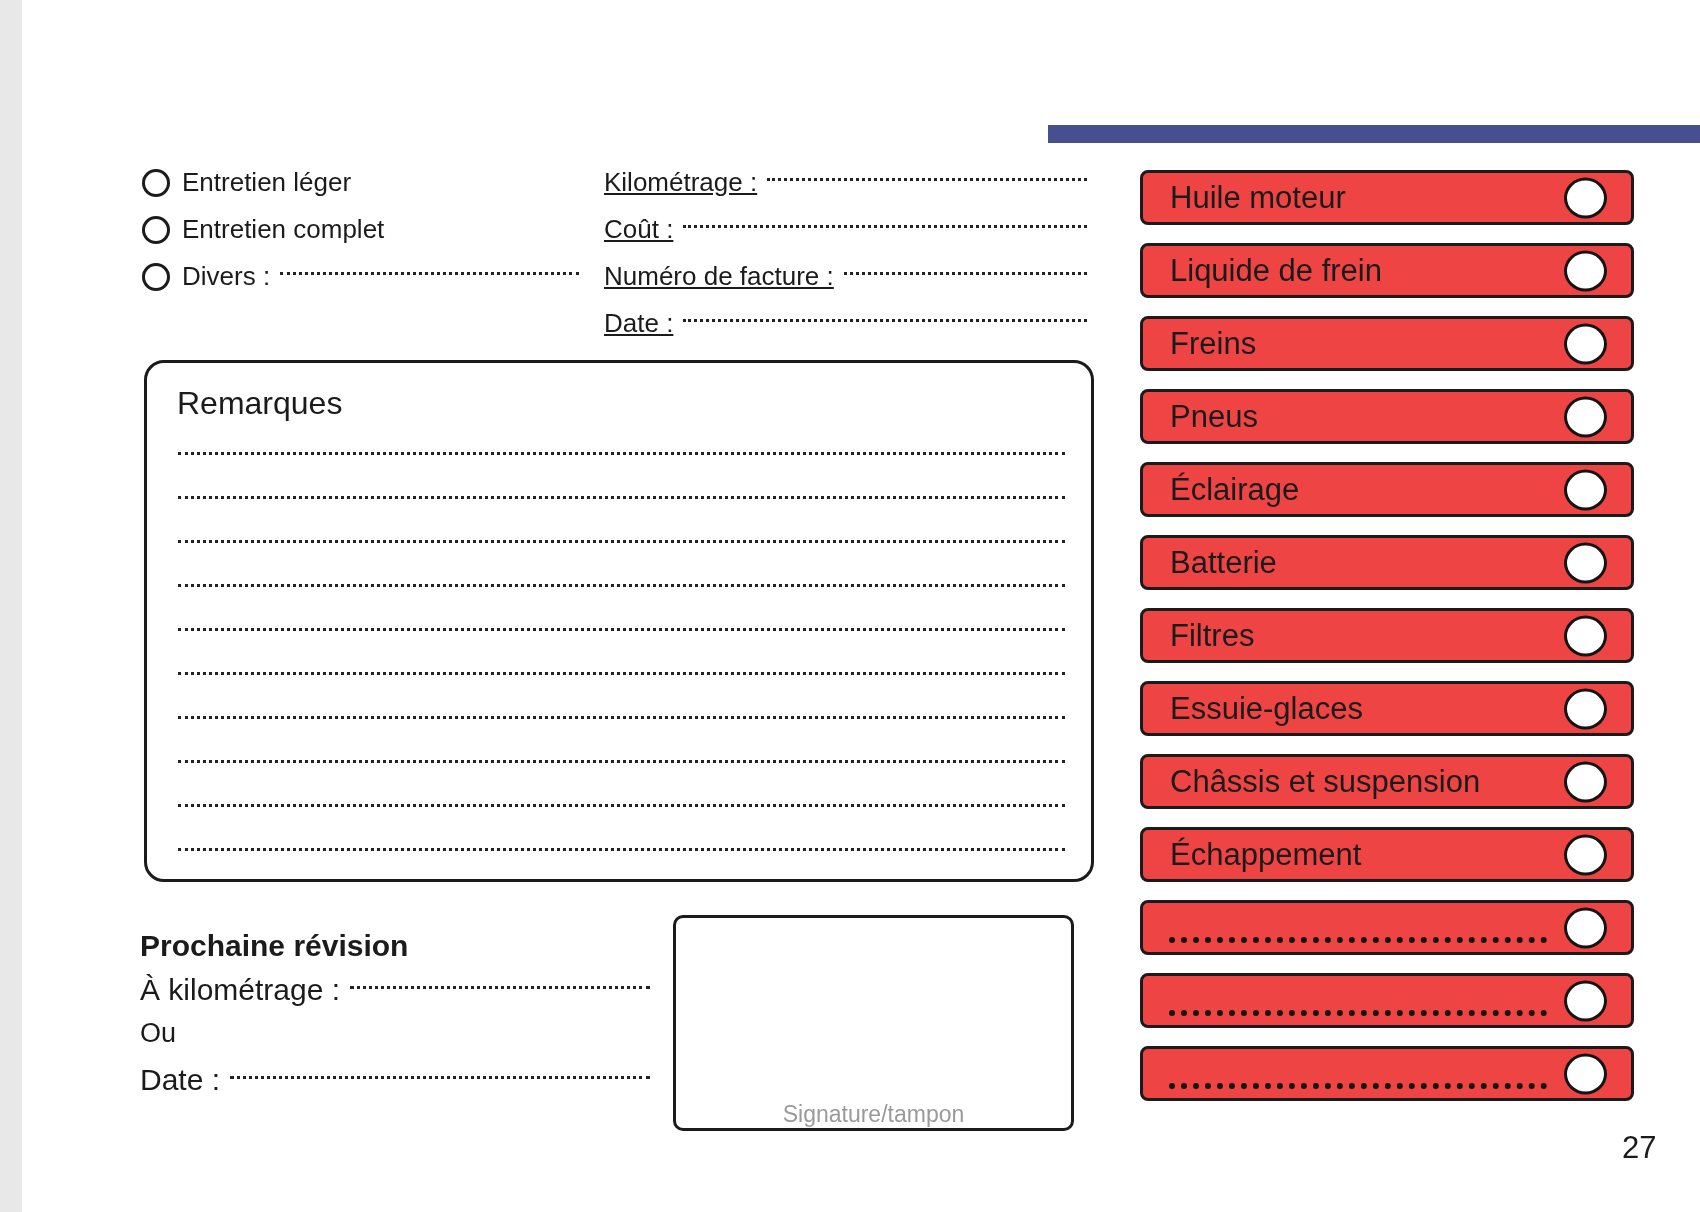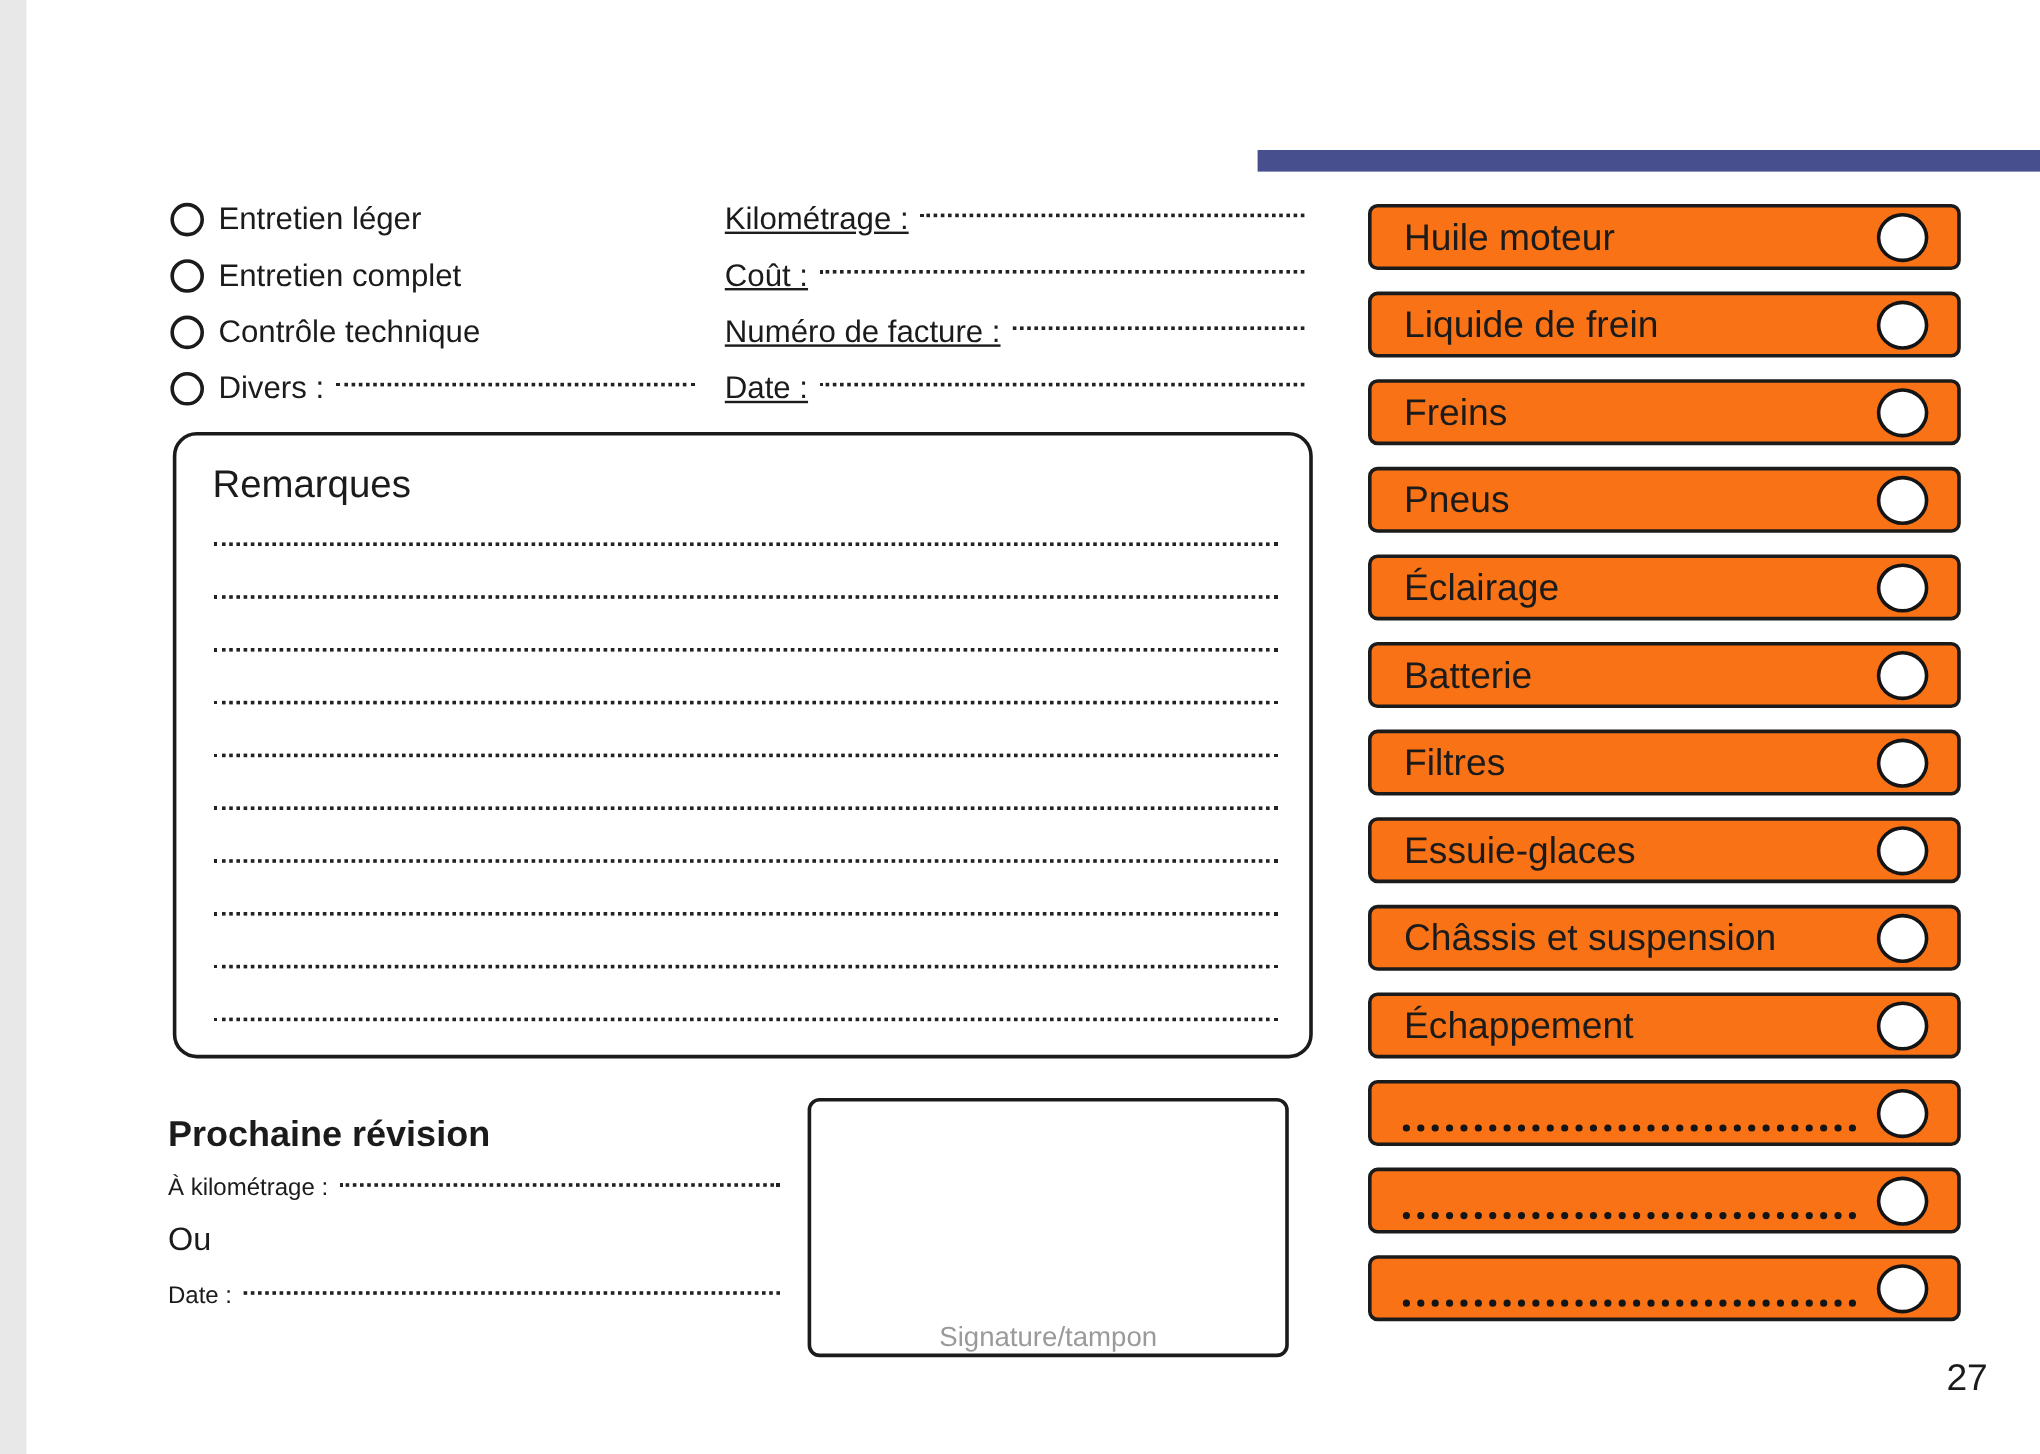--- a/index.html
+++ b/index.html
@@ -17,53 +17,49 @@
   #fields-block{position:absolute;left:582px;top:159px;width:483px;}
   .field-row{display:flex;align-items:center;height:47px;text-decoration:underline;}
   .field-label{font-size:26px;white-space:nowrap;}
   
   .remarks-box{position:absolute;left:122px;top:360px;width:950px;height:522px;border:3.5px solid #1b1b1b;border-radius:20px;box-sizing:border-box;}
   .remarks-title{position:absolute;left:30px;top:22px;font-size:32px;}
   .remark-line{position:absolute;left:31px;width:887px;height:0;border-top:3px dotted #222;}
   
   .next-title{position:absolute;left:118px;top:929px;font-size:30px;font-weight:bold;}
   .next-row{position:absolute;left:118px;width:510px;display:flex;align-items:center;height:36px;}
-  .next-row .field-label{font-size:20px;}
+  .next-row .field-label{font-size:30px;}
   .or-label{position:absolute;left:118px;top:1018px;font-size:27px;}
   
   .signature-box{position:absolute;left:651px;top:915px;width:401px;height:216px;border:3px solid #1b1b1b;border-radius:10px;box-sizing:border-box;
                  display:flex;align-items:flex-end;justify-content:center;}
   .signature-label{color:#9a9a9a;font-size:23px;}
   
   #checklist{position:absolute;left:1118px;top:170px;width:494px;}
-  .check-row{position:relative;width:494px;height:55px;margin-bottom:18px;border:3px solid #1b1b1b;border-radius:8px;box-sizing:border-box;background:#f97316;}
+  .check-row{position:relative;width:494px;height:55px;margin-bottom:18px;border:3px solid #1b1b1b;border-radius:8px;box-sizing:border-box;background:#ef4444;}
   .check-label{position:absolute;left:27px;top:50%;transform:translateY(-50%);font-size:31px;white-space:nowrap;}
   .check-circle{position:absolute;right:24px;top:50%;transform:translateY(-50%);width:37px;height:35px;border:3.5px solid #141414;border-radius:50%;box-sizing:content-box;background:#fff;}
   .check-dots{position:absolute;left:26px;bottom:9px;width:378px;height:0;border-top:6px dotted #151515;}
   
   .page-number{position:absolute;left:1600px;top:1130px;width:60px;text-align:left;font-size:31px;}
 </style>
 </head>
 <body>
 
 <div id="page">
   <div class="accent-bar"></div>
 
   <div id="service-block">
       <div class="service-row">
         <span class="radio"></span>
         <span class="service-label">Entretien léger</span>
       </div>
       <div class="service-row">
         <span class="radio"></span>
         <span class="service-label">Entretien complet</span>
-      </div>
-      <div class="service-row">
-        <span class="radio"></span>
-        <span class="service-label">Contrôle technique</span>
       </div>
       <div class="service-row">
         <span class="radio"></span>
         <span class="service-label">Divers :</span>
         <div class="leader"></div>
       </div>
     </div>
 
   <div id="fields-block">
       <div class="field-row">

